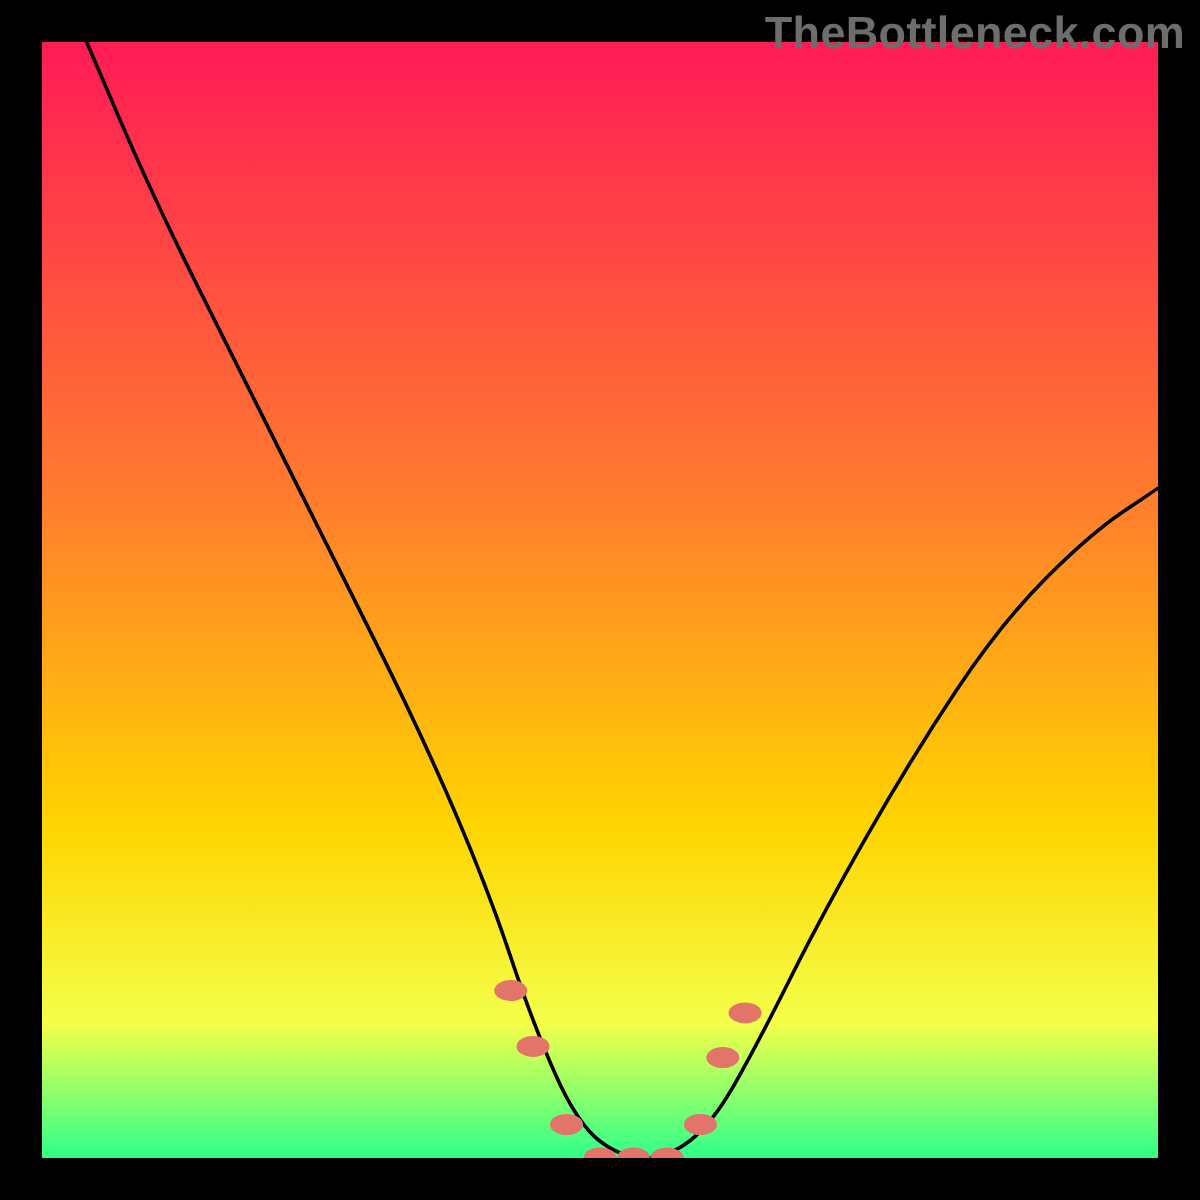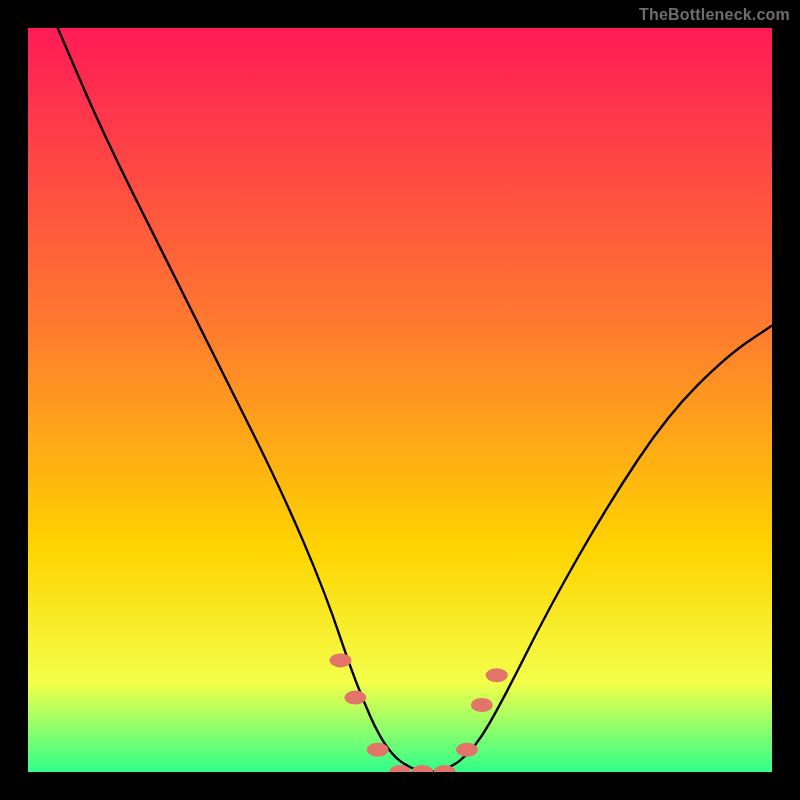--- a/index.html
+++ b/index.html
@@ -22,21 +22,21 @@
     top: 28px;
     width: 744px;
     height: 744px;
     overflow: hidden;
   }
   .watermark {
     position: absolute;
     top: 6px;
     right: 10px;
     color: #6d6d6d;
-    font-size: 16px;
+    font-size: 30px;
     font-weight: 600;
     letter-spacing: 0.2px;
     user-select: none;
   }
   svg { display: block; }
 </style>
 </head>
 <body>
 
 <div class="frame">

